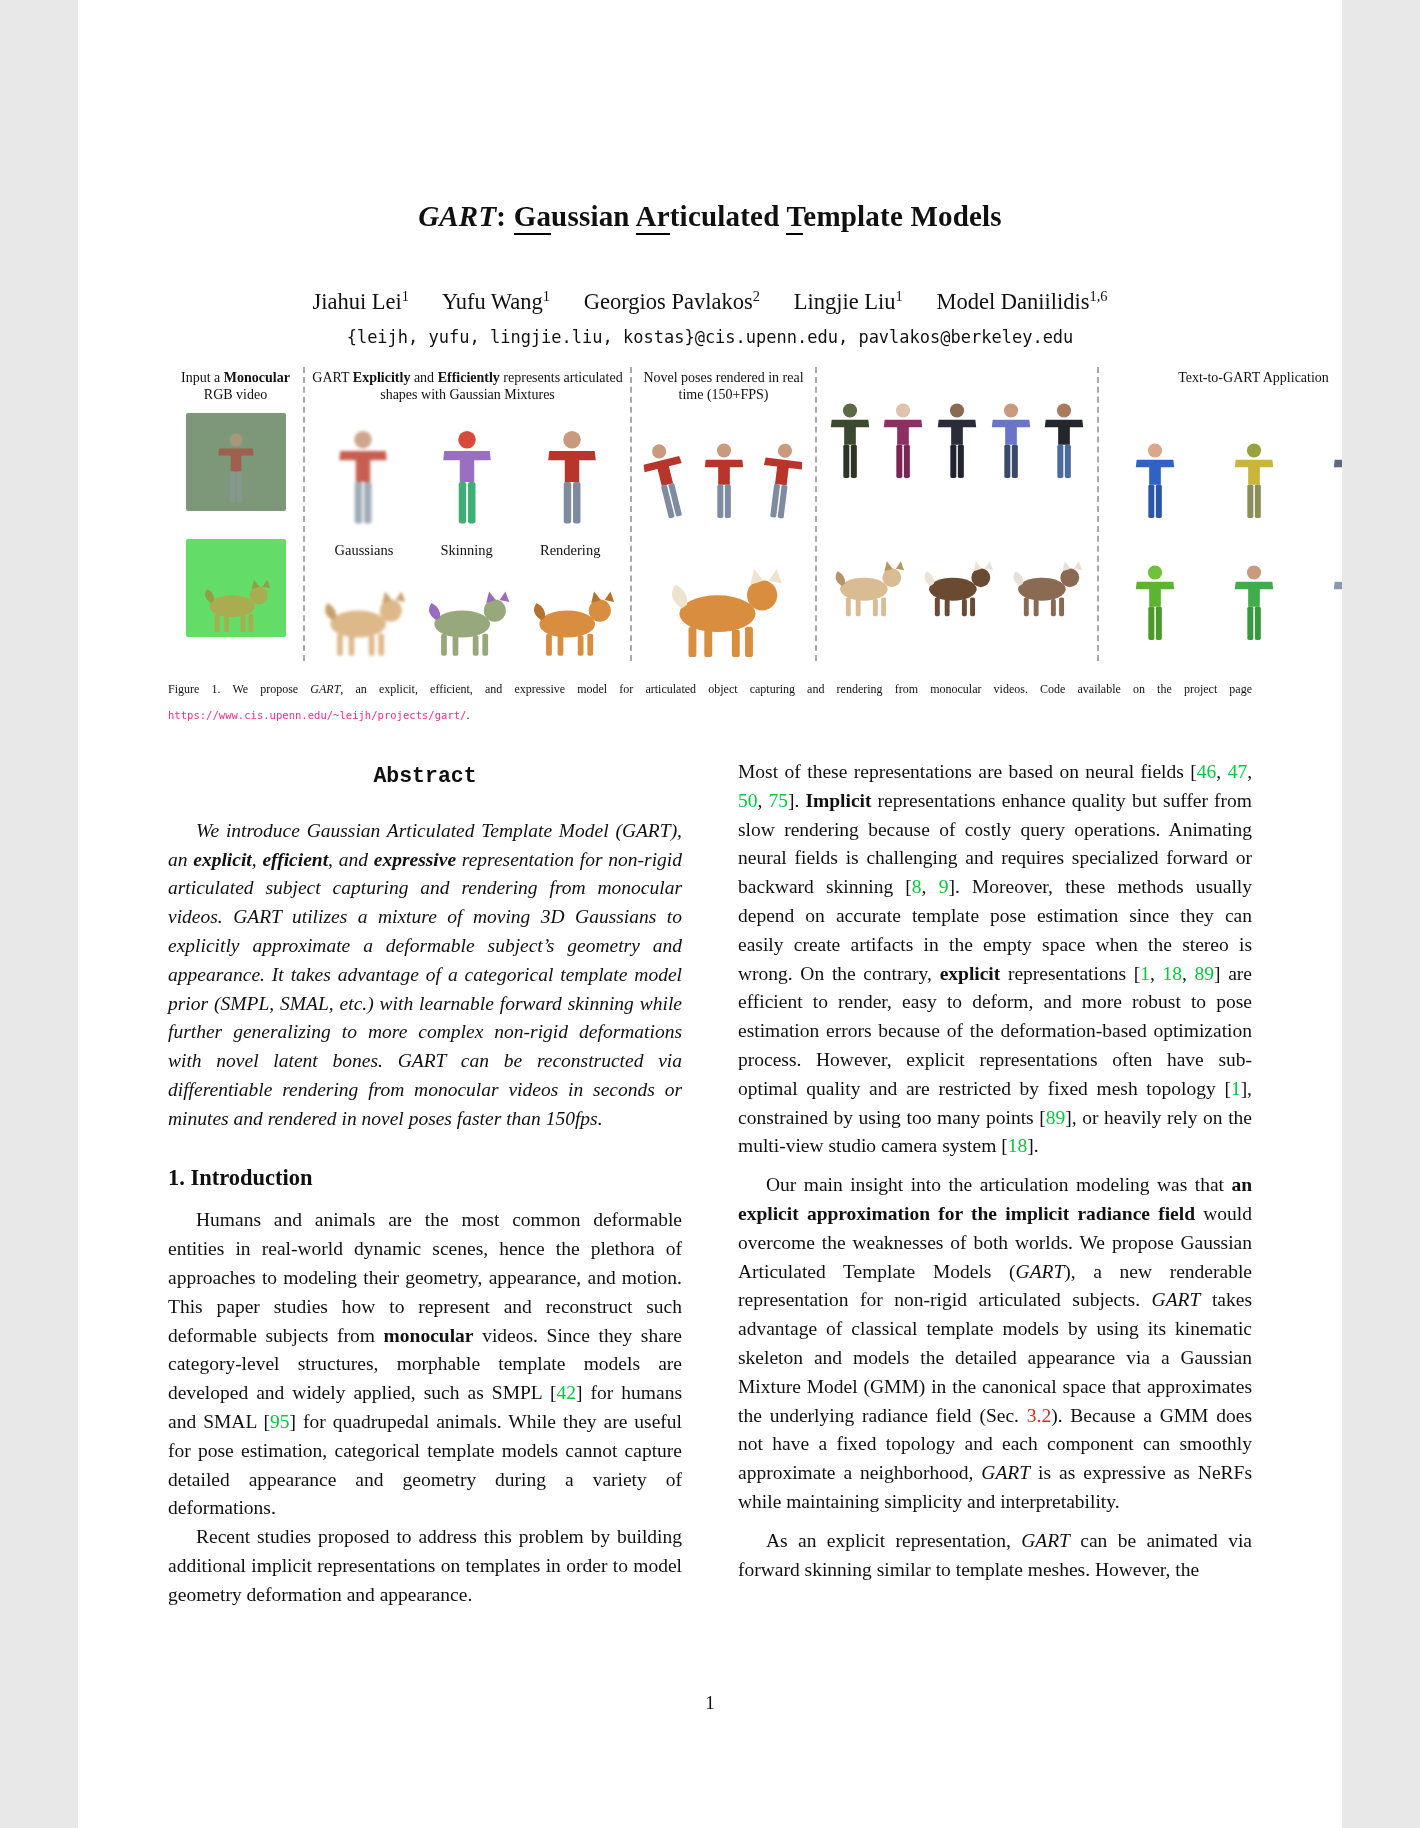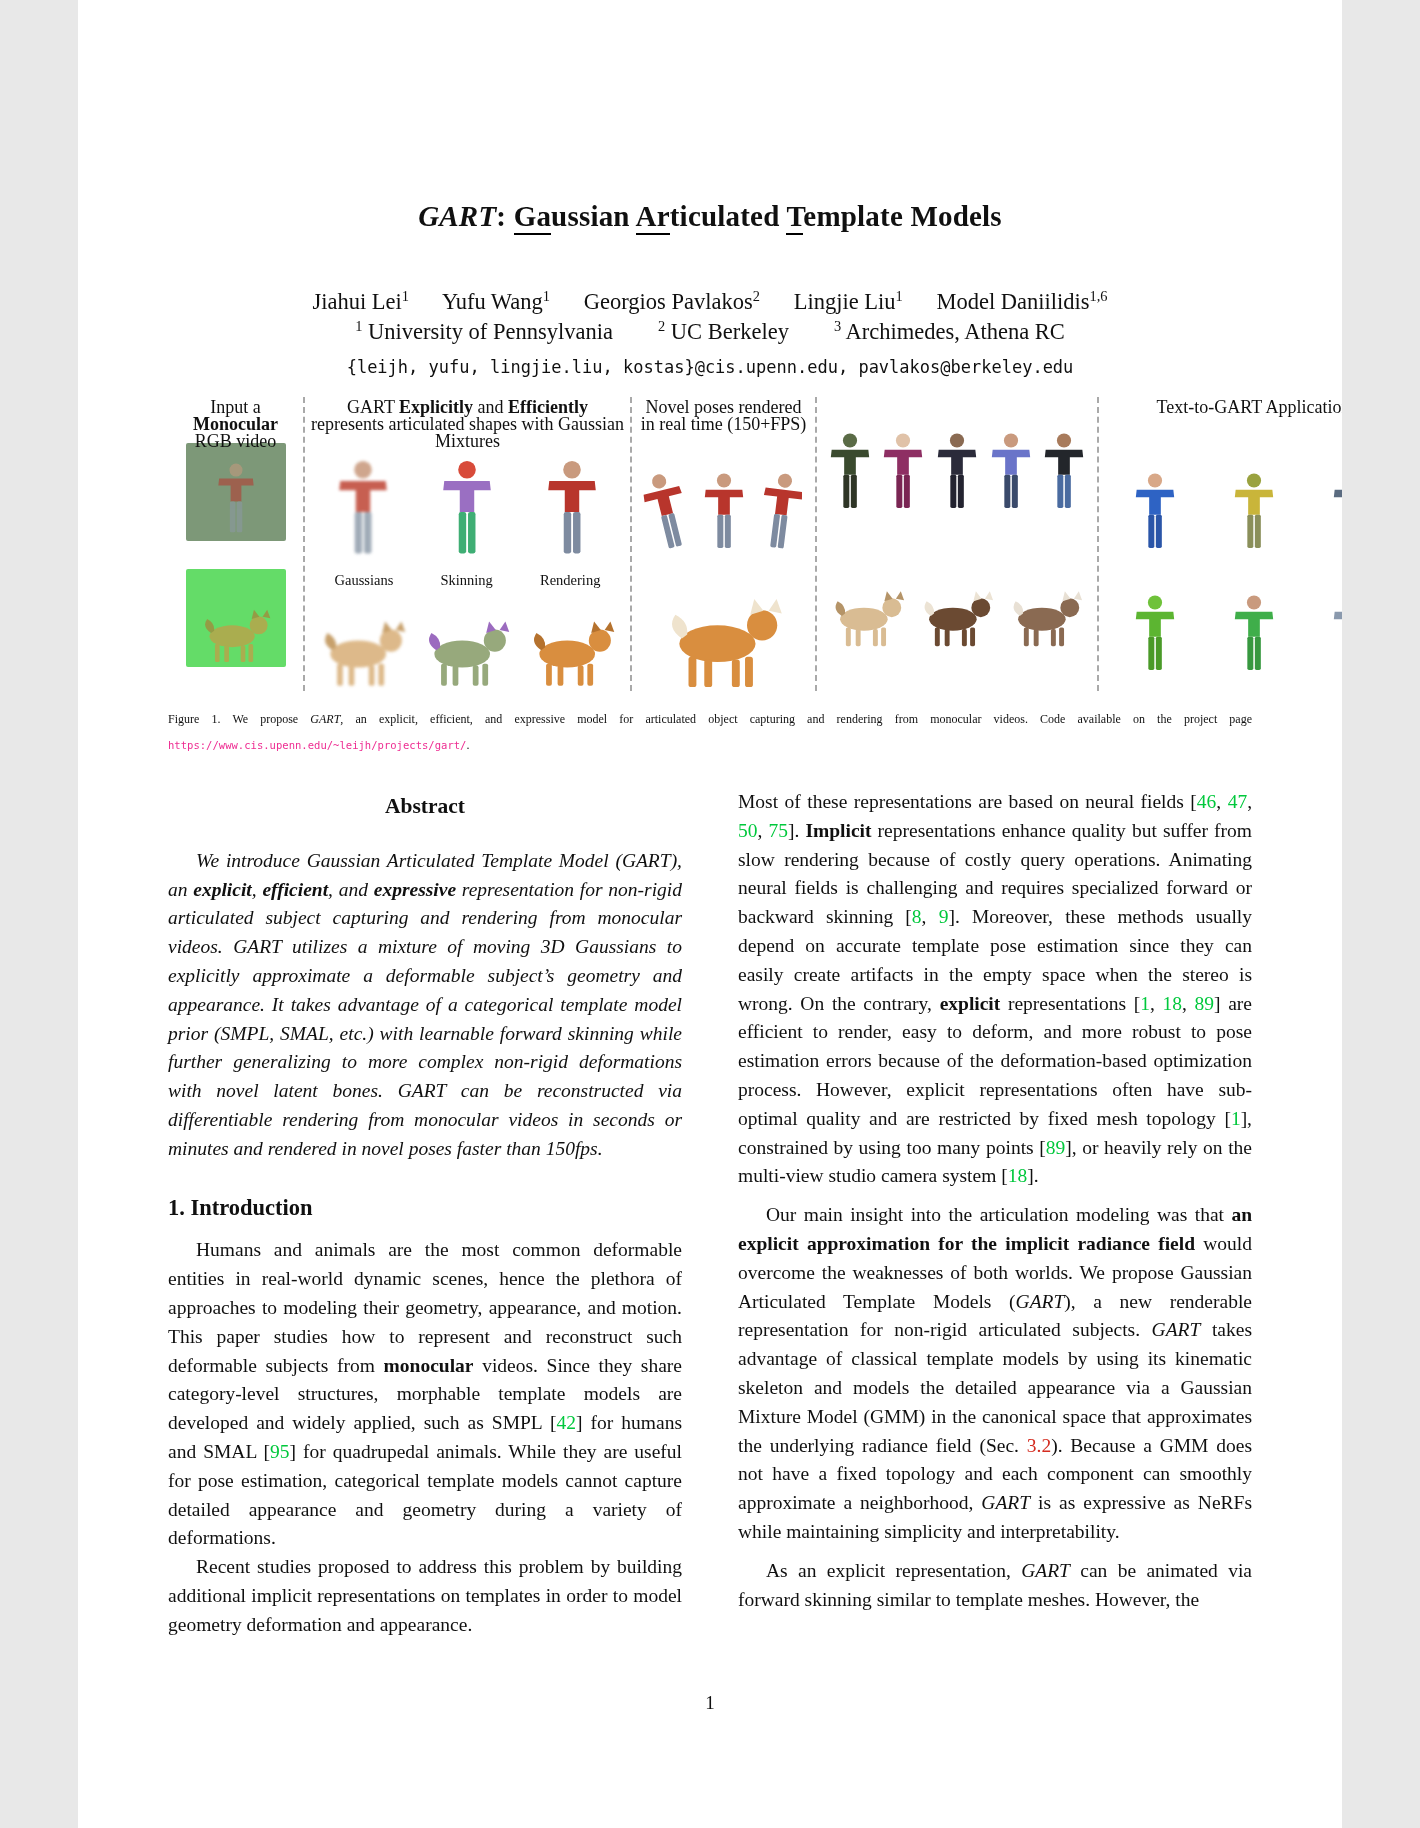--- a/index.html
+++ b/index.html
@@ -19,21 +19,21 @@
 
   
   .fig1{margin-top:20px;display:flex;width:1240px;}
   .fig-col{box-sizing:border-box;padding:2px 6px 0 6px;}
   .fig-col + .fig-col{border-left:2px dashed #a9a9a9;}
   .fig-col-1{width:135px;}
   .fig-col-2{width:327px;}
   .fig-col-3{width:185px;}
   .fig-col-4{width:282px;}
   .fig-col-5{width:311px;}
-  .fig-header{font-size:18px;line-height:17px;text-align:center;height:40px;}
+  .fig-header{font-size:14px;line-height:17px;text-align:center;height:40px;}
   .fig-row1{height:130px;display:flex;justify-content:space-around;align-items:flex-end;}
   .fig-labels{height:22px;display:flex;justify-content:space-around;align-items:center;
     font-size:14.5px;}
   .fig-row2{height:100px;display:flex;justify-content:space-around;align-items:flex-end;}
   .fig-person{width:62px;height:118px;}
   .fig-person.small{width:50px;height:112px;}
   .fig-dog{width:96px;height:72px;}
   .fig-dog.small{width:82px;height:62px;}
   .fig-dog.big{width:150px;height:92px;}
   .blurred{filter:blur(1.6px);opacity:.88;}
@@ -44,21 +44,21 @@
   .frame-human{background:#7d9878;}
   .frame-dog{background:#64dc68;margin-top:28px;}
   .green-frame .fig-person{width:46px;height:82px;opacity:.55;}
   .green-frame .fig-dog{width:78px;height:60px;opacity:.6;}
 
   .fig-caption{margin-top:16px;font-size:12px;line-height:25.5px;text-align:justify;}
 
   
   .cols{margin-top:30px;display:flex;gap:56px;}
   .col{width:592px;text-align:justify;font-size:19.5px;line-height:28.8px;}
-  .abstract-heading{text-align:center;font-weight:bold;font-size:21.5px;margin:4px 0 26px 0;}
+  .abstract-heading{text-align:center;font-weight:bold;font-size:21.5px;margin:4px 0 26px 0;font-family:Liberation Mono, monospace;}
   .abstract-body{font-style:italic;}
   .para{text-indent:28px;margin:0;}
   .para.no-indent{text-indent:0;}
   .para + .para{margin-top:0px;}
   .section-heading{font-weight:bold;font-size:22.5px;margin:30px 0 14px 0;text-align:left;}
 
   .page-number{position:absolute;left:0;right:0;top:1692px;text-align:center;font-size:19px;}
 
   
   .seg-b{font-weight:bold;}
@@ -96,21 +96,20 @@
   </defs>
 </svg>
 
 <div class="page">
   <div class="content">
 
     <div class="paper-title"><span class="seg-bi">GART</span><span class="seg-b">: </span><span class="seg-bu">Ga</span><span class="seg-b">ussian </span><span class="seg-bu">Ar</span><span class="seg-b">ticulated </span><span class="seg-bu">T</span><span class="seg-b">emplate Models</span></div>
 
     <div class="authors-line"><span>Jiahui Lei</span><span class="seg-sup">1</span><span>      Yufu Wang</span><span class="seg-sup">1</span><span>      Georgios Pavlakos</span><span class="seg-sup">2</span><span>      Lingjie Liu</span><span class="seg-sup">1</span><span>      Model Daniilidis</span><span class="seg-sup">1,6</span></div>
 
-    <div class="affiliations-line"><span class="seg-sup">1</span><span> University of Pennsylvania        </span><span class="seg-sup">2</span><span> UC Berkeley        </span><span class="seg-sup">3</span><span> Archimedes, Athena RC</span></div>
 
     <div class="email-line">{leijh, yufu, lingjie.liu, kostas}@cis.upenn.edu, pavlakos@berkeley.edu</div>
 
     <div class="fig1">
 
       <div class="fig-col fig-col-1">
         <div class="fig-header"><span>Input a </span><span class="seg-b">Monocular</span><span> RGB video</span></div>
         <div class="green-frame frame-human">
           <svg class="fig-person" style="--shirt:#b8352c;--pants:#8d98a5;--skin:#c99a7e">
               <use href="#sym-person"></use>

